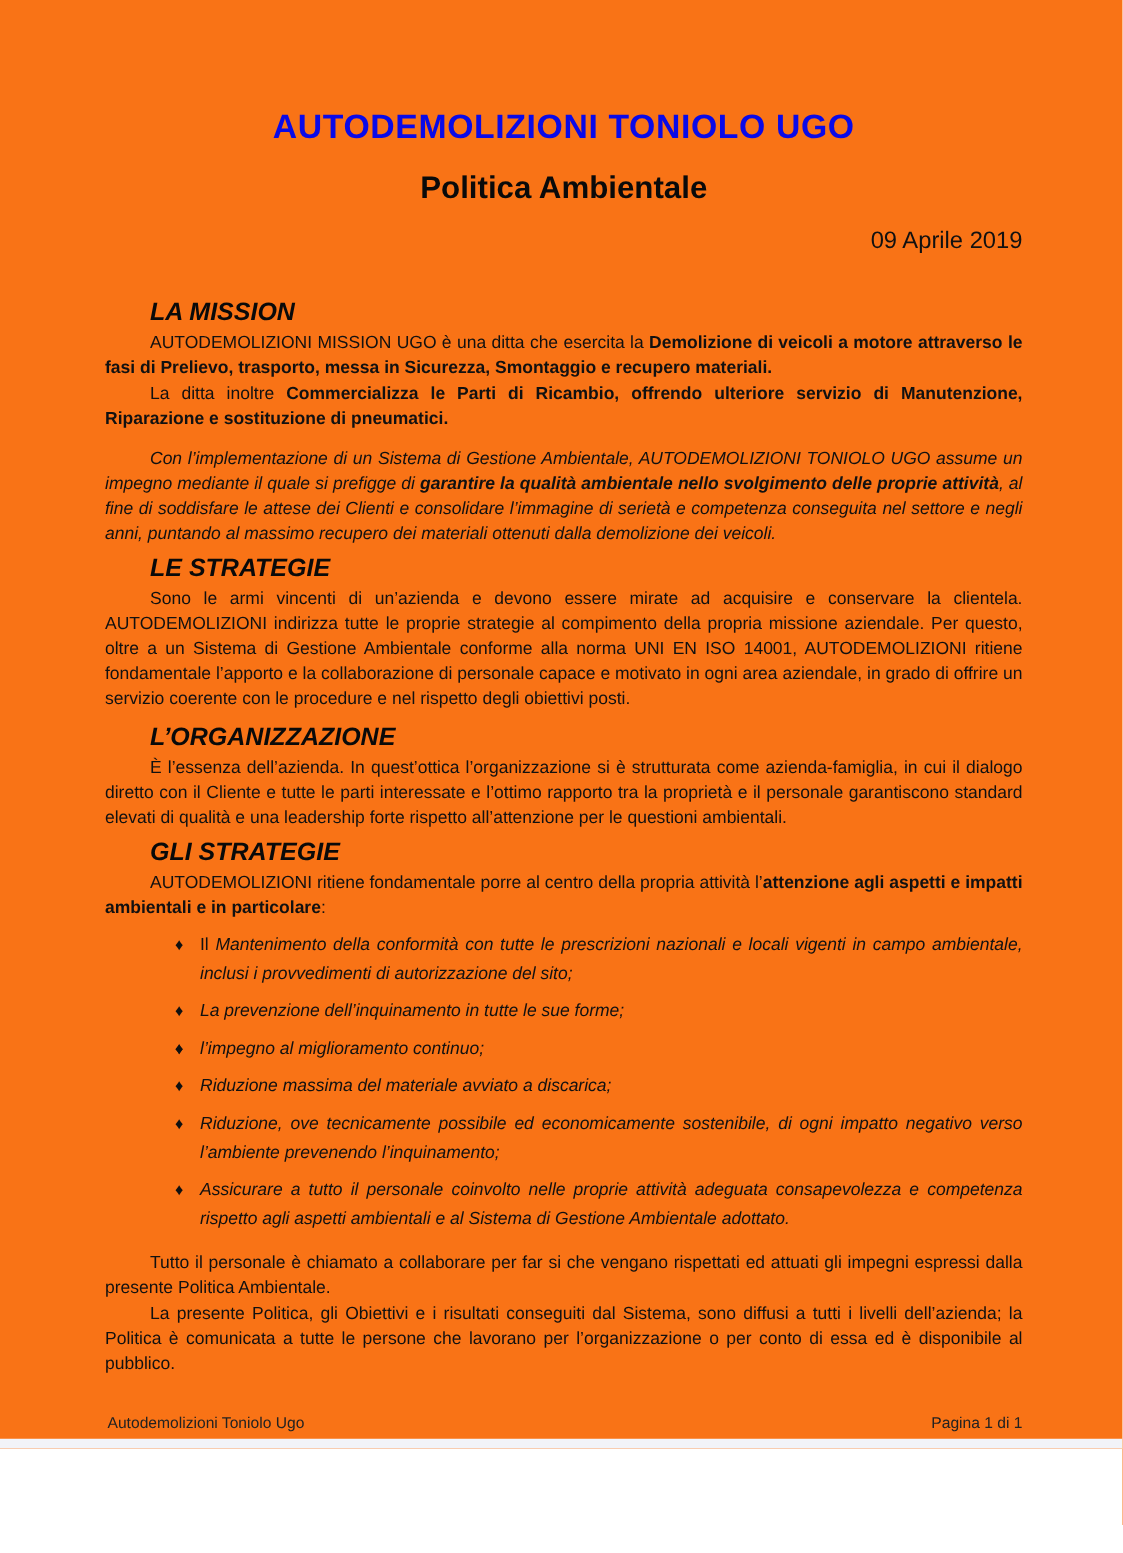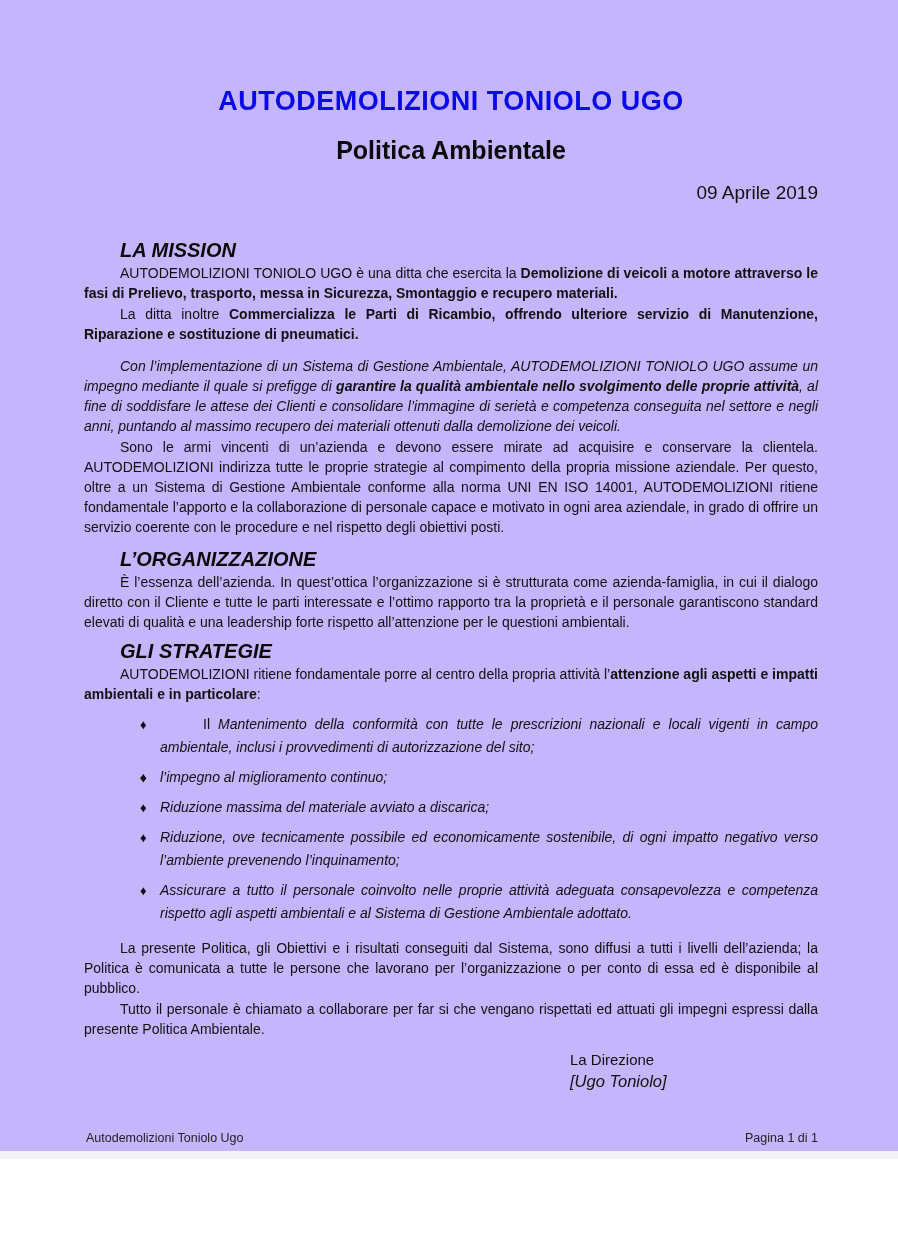--- a/index.html
+++ b/index.html
@@ -2,21 +2,21 @@
 <html lang="it" style="--title-color: #0a0ae8; --accent-bar-color: #f2f3f8;"><head>
 <meta charset="utf-8">
 <title>Politica Ambientale</title>
 <style>
   html, body { margin: 0; padding: 0; background: #ffffff; }
   .page {
     position: relative;
     width: 898px;
     height: 1159px;
     margin: 0 auto;
-    background: #c4b5fd;
+    background: #f97316;
     box-sizing: border-box;
     padding: 86px 80px 0 84px;
     font-family: "Liberation Sans", sans-serif;
     color: #111111;
     overflow: hidden;
   }
   .company-title {
     margin: 0;
     font-size: 27px;
     font-weight: bold;
@@ -71,21 +71,21 @@
     text-align: justify;
   }
   .objective-item:last-child { margin-bottom: 0; }
   .bullet-marker {
     position: absolute;
     left: 56px;
     top: 0;
     font-style: normal;
     font-size: 13px;
   }
-  .roman { font-style: normal; margin-left: 43px; }
+  .roman { font-style: normal; }
   .signature-block {
     margin: 10px 0 0 486px;
     font-size: 15px;
     line-height: 21px;
   }
   .signature-name {
     font-style: italic;
     font-size: 16.5px;
     line-height: 23px;
   }
@@ -112,49 +112,46 @@
 </head>
 <body>
 
 <div class="page">
 
   <h1 class="company-title">AUTODEMOLIZIONI TONIOLO UGO</h1>
   <h2 class="doc-title">Politica Ambientale</h2>
   <div class="doc-date">09 Aprile 2019</div>
 
   <h3 class="section-heading heading-mission">LA MISSION</h3>
-  <p class="body-par"><span>AUTODEMOLIZIONI TONIOLO UGO è una ditta che esercita la </span><b>Demolizione di veicoli a motore attraverso le fasi di Prelievo, trasporto, messa in Sicurezza, Smontaggio e recupero materiali.</b></p>
+  <p class="body-par"><span>AUTODEMOLIZIONI MISSION UGO è una ditta che esercita la </span><b>Demolizione di veicoli a motore attraverso le fasi di Prelievo, trasporto, messa in Sicurezza, Smontaggio e recupero materiali.</b></p>
   <p class="body-par"><span>La ditta inoltre </span><b>Commercializza le Parti di Ricambio, offrendo ulteriore servizio di Manutenzione, Riparazione e sostituzione di pneumatici.</b></p>
   <p class="body-par par-gap"><span>Con l’implementazione di un Sistema di Gestione Ambientale, AUTODEMOLIZIONI TONIOLO UGO assume un impegno mediante il quale si prefigge di </span><b>garantire la qualità ambientale nello svolgimento delle proprie attività</b><span>, al fine di soddisfare le attese dei Clienti e consolidare l’immagine di serietà e competenza conseguita nel settore e negli anni, puntando al massimo recupero dei materiali ottenuti dalla demolizione dei veicoli.</span></p>
 
+  <h3 class="section-heading heading-strategie">LE STRATEGIE</h3>
   <p class="body-par">Sono le armi vincenti di un’azienda e devono essere mirate ad acquisire e conservare la clientela. AUTODEMOLIZIONI indirizza tutte le proprie strategie al compimento della propria missione aziendale. Per questo, oltre a un Sistema di Gestione Ambientale conforme alla norma UNI EN ISO 14001, AUTODEMOLIZIONI ritiene fondamentale l’apporto e la collaborazione di personale capace e motivato in ogni area aziendale, in grado di offrire un servizio coerente con le procedure e nel rispetto degli obiettivi posti.</p>
 
   <h3 class="section-heading heading-organizzazione">L’ORGANIZZAZIONE</h3>
   <p class="body-par">È l’essenza dell’azienda. In quest’ottica l’organizzazione si è strutturata come azienda-famiglia, in cui il dialogo diretto con il Cliente e tutte le parti interessate e l’ottimo rapporto tra la proprietà e il personale garantiscono standard elevati di qualità e una leadership forte rispetto all’attenzione per le questioni ambientali.</p>
 
   <h3 class="section-heading heading-obiettivi">GLI STRATEGIE</h3>
   <p class="body-par"><span>AUTODEMOLIZIONI ritiene fondamentale porre al centro della propria attività l’</span><b>attenzione agli aspetti e impatti ambientali e in particolare</b><span>:</span></p>
 
   <ul class="objectives-list">
     <li class="objective-item"><span class="bullet-marker">♦</span><span class="roman">Il </span><span>Mantenimento della conformità con tutte le prescrizioni nazionali e locali vigenti in campo ambientale, inclusi i provvedimenti di autorizzazione del sito;</span></li>
-    <li class="objective-item"><span class="bullet-marker">♦</span></li>
+    <li class="objective-item"><span class="bullet-marker">♦</span><span>La prevenzione dell’inquinamento in tutte le sue forme;</span></li>
     <li class="objective-item"><span class="bullet-marker">♦</span></li>
     <li class="objective-item"><span class="bullet-marker">♦</span><span>l’impegno al miglioramento continuo;</span></li>
     <li class="objective-item"><span class="bullet-marker">♦</span><span>Riduzione massima del materiale avviato a discarica;</span></li>
     <li class="objective-item"><span class="bullet-marker">♦</span><span>Riduzione, ove tecnicamente possibile ed economicamente sostenibile, di ogni impatto negativo verso l’ambiente prevenendo l’inquinamento;</span></li>
     <li class="objective-item"><span class="bullet-marker">♦</span><span>Assicurare a tutto il personale coinvolto nelle proprie attività adeguata consapevolezza e competenza rispetto agli aspetti ambientali e al Sistema di Gestione Ambientale adottato.</span></li>
   </ul>
 
+  <p class="body-par">Tutto il personale è chiamato a collaborare per far si che vengano rispettati ed attuati gli impegni espressi dalla presente Politica Ambientale.</p>
   <p class="body-par">La presente Politica, gli Obiettivi e i risultati conseguiti dal Sistema, sono diffusi a tutti i livelli dell’azienda; la Politica è comunicata a tutte le persone che lavorano per l’organizzazione o per conto di essa ed è disponibile al pubblico.</p>
-  <p class="body-par">Tutto il personale è chiamato a collaborare per far si che vengano rispettati ed attuati gli impegni espressi dalla presente Politica Ambientale.</p>
 
-  <div class="signature-block">
-    <div>La Direzione</div>
-    <div class="signature-name">[Ugo Toniolo]</div>
-  </div>
 
   <div class="page-footer">
     <span>Autodemolizioni Toniolo Ugo</span>
     <span>Pagina 1 di 1</span>
   </div>
 
   <div class="footer-accent-bar"></div>
 
 </div>
 

